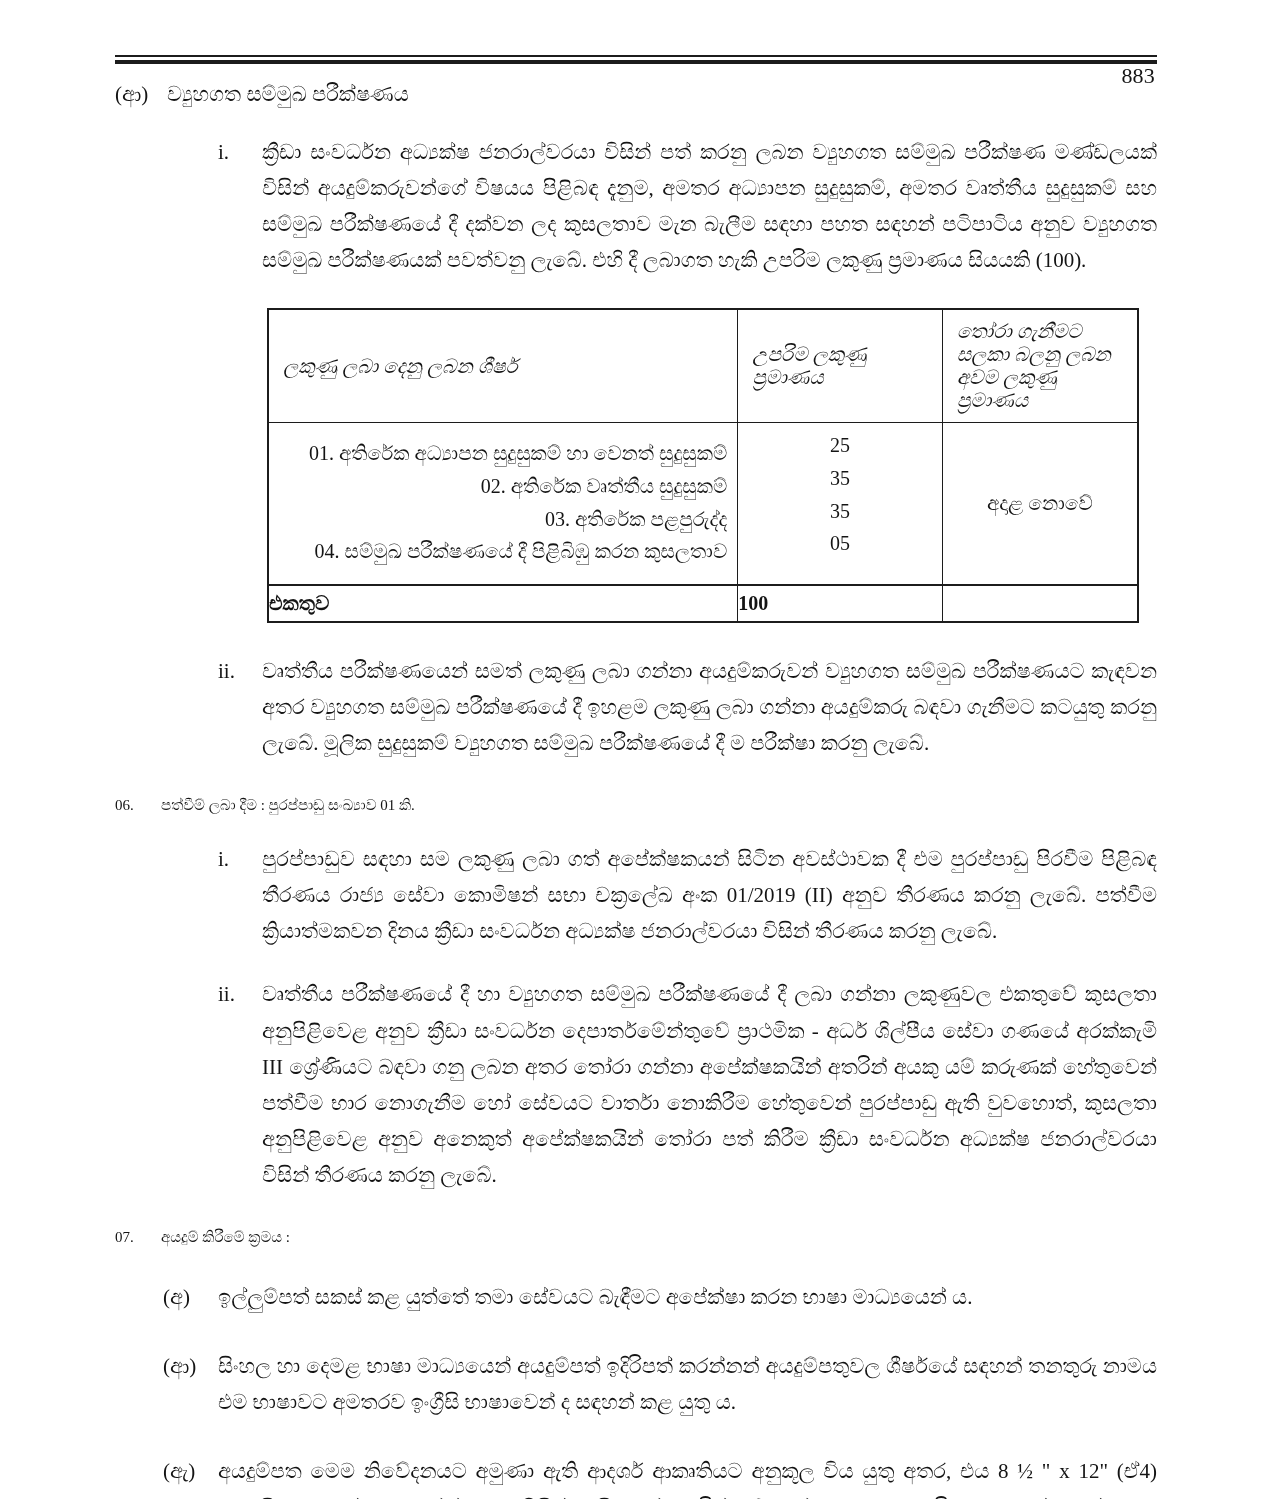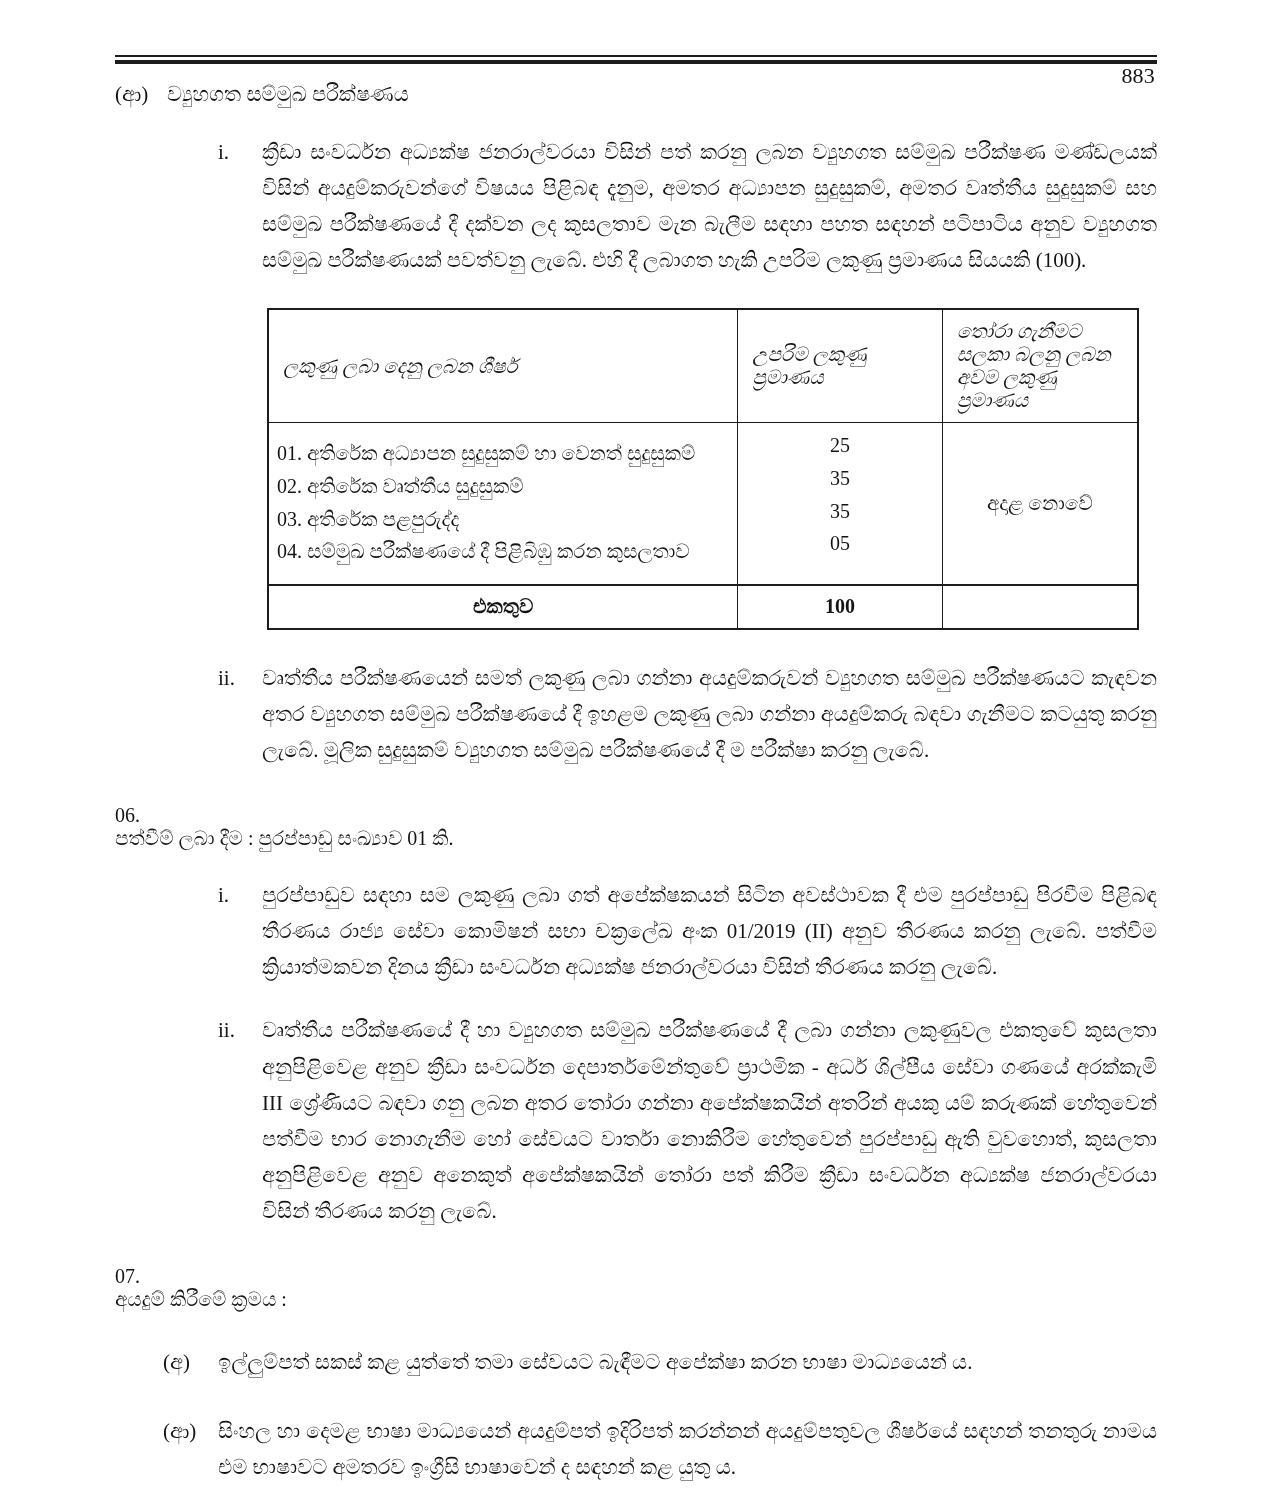--- a/index.html
+++ b/index.html
@@ -68,33 +68,33 @@
   .marks-table { border: 2.5px solid #1c1c1c; }
   .marks-table .hdr {
     font-style: italic;
     padding: 10px 14px;
     height: 96px;
   }
   .marks-table .col-subject { width: 54%; }
   .marks-table .col-max     { width: 23.5%; }
   .marks-table .col-min     { width: 22.5%; }
   .items-cell { padding: 6px 10px 8px 8px; }
-  .items-cell div { line-height: 1.63; text-align: left; }
+  .items-cell div { line-height: 1.63; text-align: right; }
   .marks-cell { text-align: center; padding: 6px 0 24px 0; }
   .marks-cell div { line-height: 1.63; }
   .note-cell { text-align: center; margin-left: 10px; }
   .total-row td {
     border-top: 2.5px solid #1c1c1c;
     font-weight: bold;
-    text-align: center;
-    height: 44px;
-  }
-
-  
-  .num-section { display: flex; margin-top: 36px; font-size: 20px; flex-direction: column; }
+    text-align: left;
+    height: 37px;
+  }
+
+  
+  .num-section { display: flex; margin-top: 36px; font-size: 15px; }
   .num-section .marker { width: 46px; }
 
   
   .letter-item { margin-left: 48px; margin-top: 33px; }
   .letter-item .marker { width: 55px; font-size: 21px; line-height: 1.72; }
 
   .after-table { margin-top: 30px; }
 </style>
 </head>
 <body>

